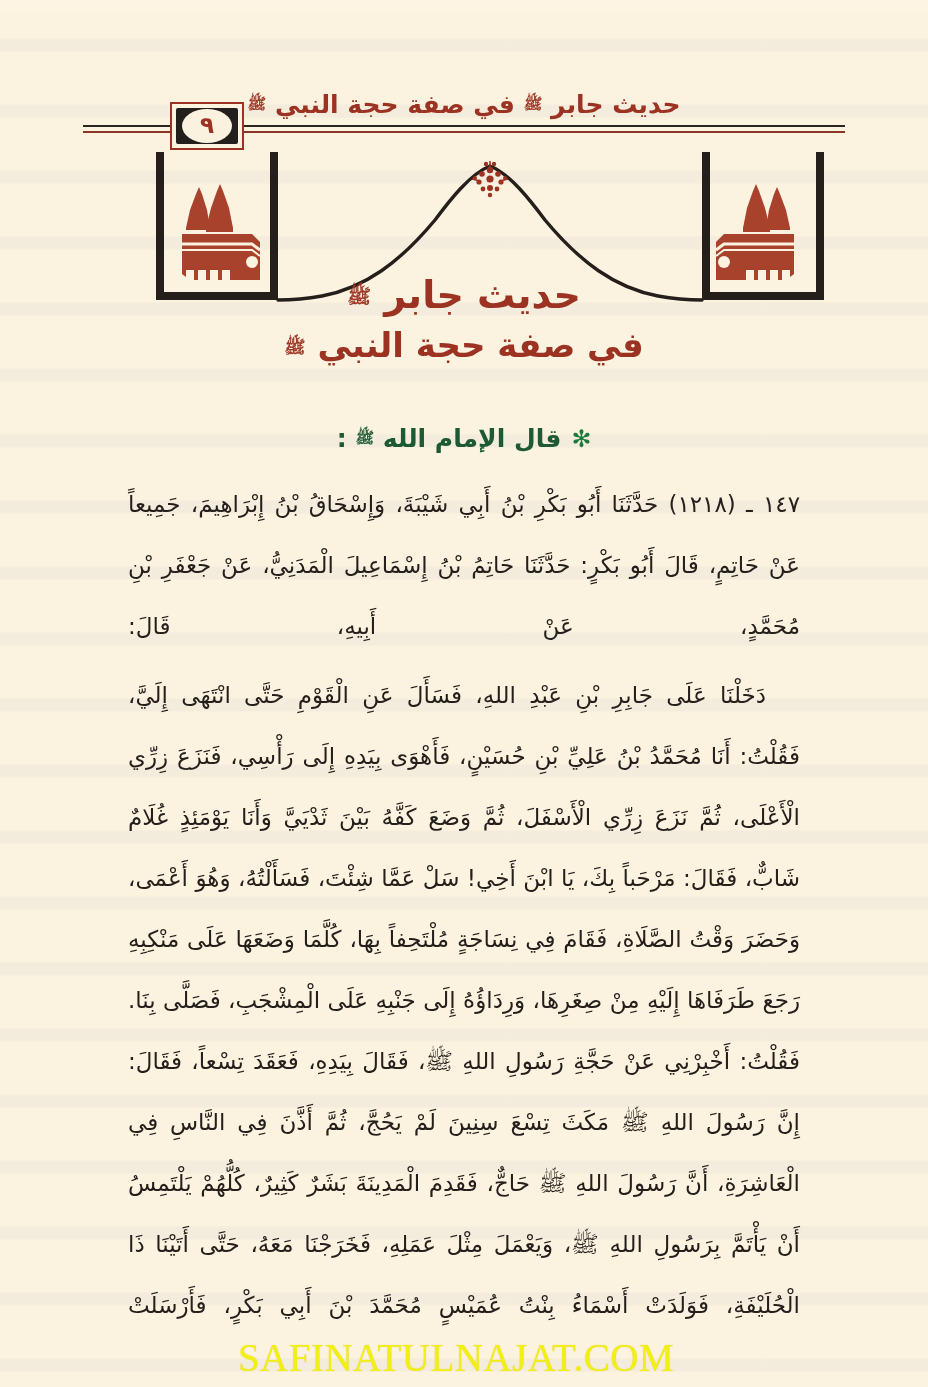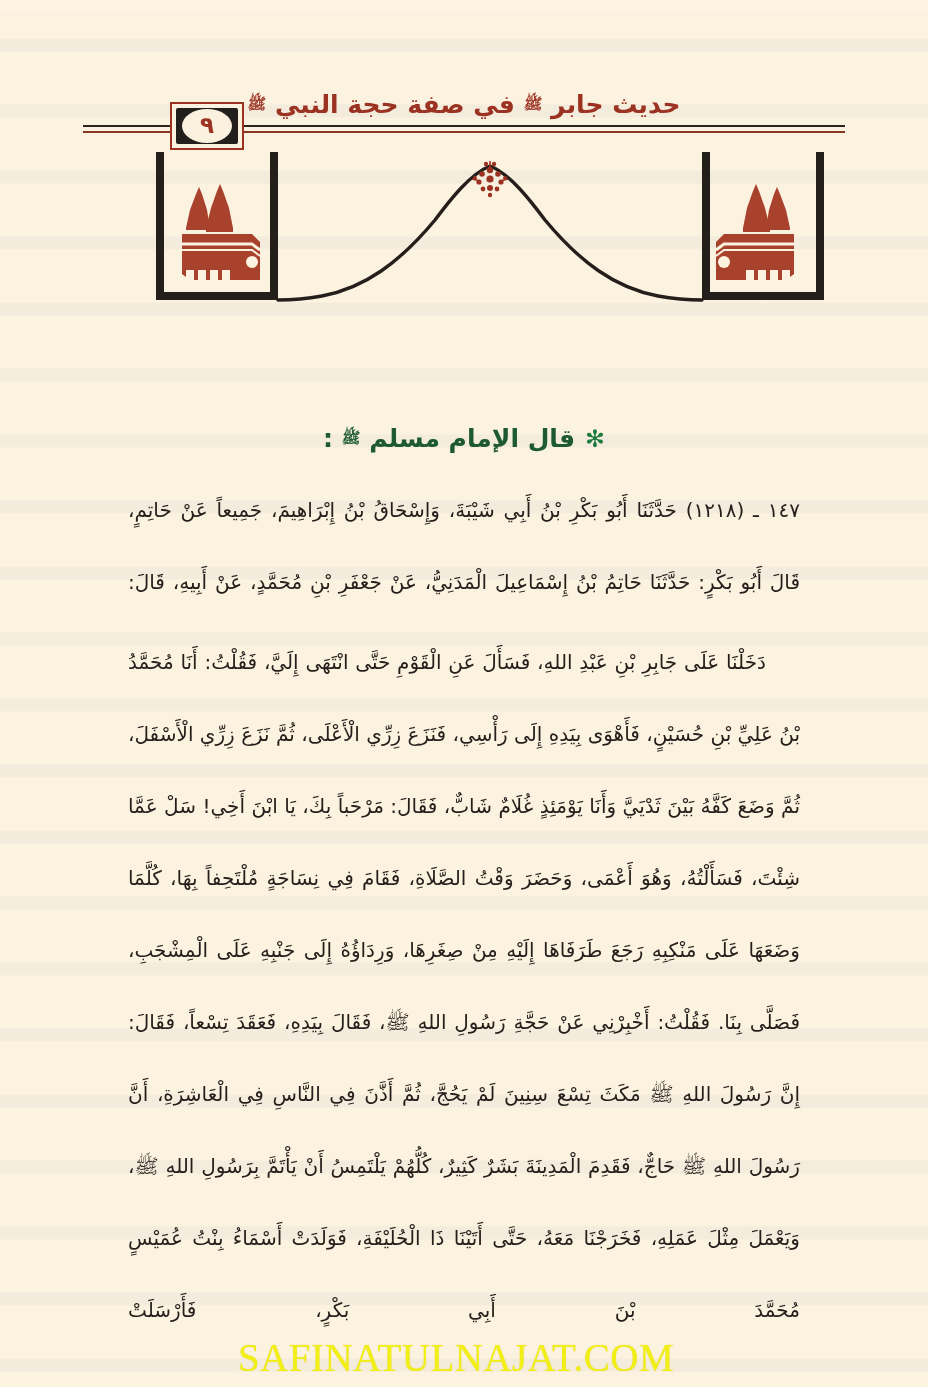--- a/index.html
+++ b/index.html
@@ -165,22 +165,22 @@
   
   .body {
     position: absolute;
     top: 462px;
     right: 128px;
     left: 128px;
     direction: rtl;
     text-align: justify;
     text-align-last: justify;
     color: #241f1b;
-    font-size: 20px;
-    line-height: 72px;
+    font-size: 23px;
+    line-height: 61px;
     font-family: "DejaVu Sans", "Liberation Sans", sans-serif;
   }
   .para { margin: 0 0 8px 0; }
   .para.indent { text-indent: 34px; }
   .para:last-child { margin-bottom: 0; }
   .hadith-num { letter-spacing: 0.5px; }
 
   
   .watermark {
     position: absolute;
@@ -280,23 +280,33 @@
         <circle cx="-15" cy="8" r="2"></circle>
         <circle cx="15" cy="8" r="2"></circle>
         <circle cx="-4" cy="-6" r="2.2"></circle>
         <circle cx="4" cy="-6" r="2.2"></circle>
         <circle cx="0" cy="25" r="2.2"></circle>
         <path d="M-18,9 L-10,11 M18,9 L10,11 M0,-9 L0,-3" stroke="#9c3322" stroke-width="1.6"></path>
       </g>
     </svg>
   </div>
 
+  <div class="title-block" style="color: rgb(156, 51, 34);">
+    <div class="title-line-1">
+      <span>حديث جابر</span>
+      <span class="honorific">ﷺ</span>
+    </div>
+    <div class="title-line-2">
+      <span>في صفة حجة النبي</span>
+      <span class="honorific">ﷺ</span>
+    </div>
+  </div>
 
   <div class="attribution" style="color: rgb(29, 90, 51);">
-    <span class="star">✻</span><span>قال الإمام مسلم</span>
+    <span class="star">✻</span><span>قال الإمام الله</span>
     <span class="honorific">ﷺ</span><span> :</span>
   </div>
 
   <div class="body" style="color: rgb(36, 31, 27);">
     <p class="para hadith-num">١٤٧ ـ (١٢١٨) حَدَّثَنَا أَبُو بَكْرِ بْنُ أَبِي شَيْبَةَ، وَإِسْحَاقُ بْنُ إِبْرَاهِيمَ، جَمِيعاً عَنْ حَاتِمٍ، قَالَ أَبُو بَكْرٍ: حَدَّثَنَا حَاتِمُ بْنُ إِسْمَاعِيلَ الْمَدَنِيُّ، عَنْ جَعْفَرِ بْنِ مُحَمَّدٍ، عَنْ أَبِيهِ، قَالَ:</p>
     <p class="para indent">دَخَلْنَا عَلَى جَابِرِ بْنِ عَبْدِ اللهِ، فَسَأَلَ عَنِ الْقَوْمِ حَتَّى انْتَهَى إِلَيَّ، فَقُلْتُ: أَنَا مُحَمَّدُ بْنُ عَلِيِّ بْنِ حُسَيْنٍ، فَأَهْوَى بِيَدِهِ إِلَى رَأْسِي، فَنَزَعَ زِرِّي الْأَعْلَى، ثُمَّ نَزَعَ زِرِّي الْأَسْفَلَ، ثُمَّ وَضَعَ كَفَّهُ بَيْنَ ثَدْيَيَّ وَأَنَا يَوْمَئِذٍ غُلَامٌ شَابٌّ، فَقَالَ: مَرْحَباً بِكَ، يَا ابْنَ أَخِي! سَلْ عَمَّا شِئْتَ، فَسَأَلْتُهُ، وَهُوَ أَعْمَى، وَحَضَرَ وَقْتُ الصَّلَاةِ، فَقَامَ فِي نِسَاجَةٍ مُلْتَحِفاً بِهَا، كُلَّمَا وَضَعَهَا عَلَى مَنْكِبِهِ رَجَعَ طَرَفَاهَا إِلَيْهِ مِنْ صِغَرِهَا، وَرِدَاؤُهُ إِلَى جَنْبِهِ عَلَى الْمِشْجَبِ، فَصَلَّى بِنَا. فَقُلْتُ: أَخْبِرْنِي عَنْ حَجَّةِ رَسُولِ اللهِ ﷺ، فَقَالَ بِيَدِهِ، فَعَقَدَ تِسْعاً، فَقَالَ: إِنَّ رَسُولَ اللهِ ﷺ مَكَثَ تِسْعَ سِنِينَ لَمْ يَحُجَّ، ثُمَّ أَذَّنَ فِي النَّاسِ فِي الْعَاشِرَةِ، أَنَّ رَسُولَ اللهِ ﷺ حَاجٌّ، فَقَدِمَ الْمَدِينَةَ بَشَرٌ كَثِيرٌ، كُلُّهُمْ يَلْتَمِسُ أَنْ يَأْتَمَّ بِرَسُولِ اللهِ ﷺ، وَيَعْمَلَ مِثْلَ عَمَلِهِ، فَخَرَجْنَا مَعَهُ، حَتَّى أَتَيْنَا ذَا الْحُلَيْفَةِ، فَوَلَدَتْ أَسْمَاءُ بِنْتُ عُمَيْسٍ مُحَمَّدَ بْنَ أَبِي بَكْرٍ، فَأَرْسَلَتْ</p>
   </div>
 
   <div class="watermark" style="color: rgb(242, 239, 20);">SAFINATULNAJAT.COM</div>
 

